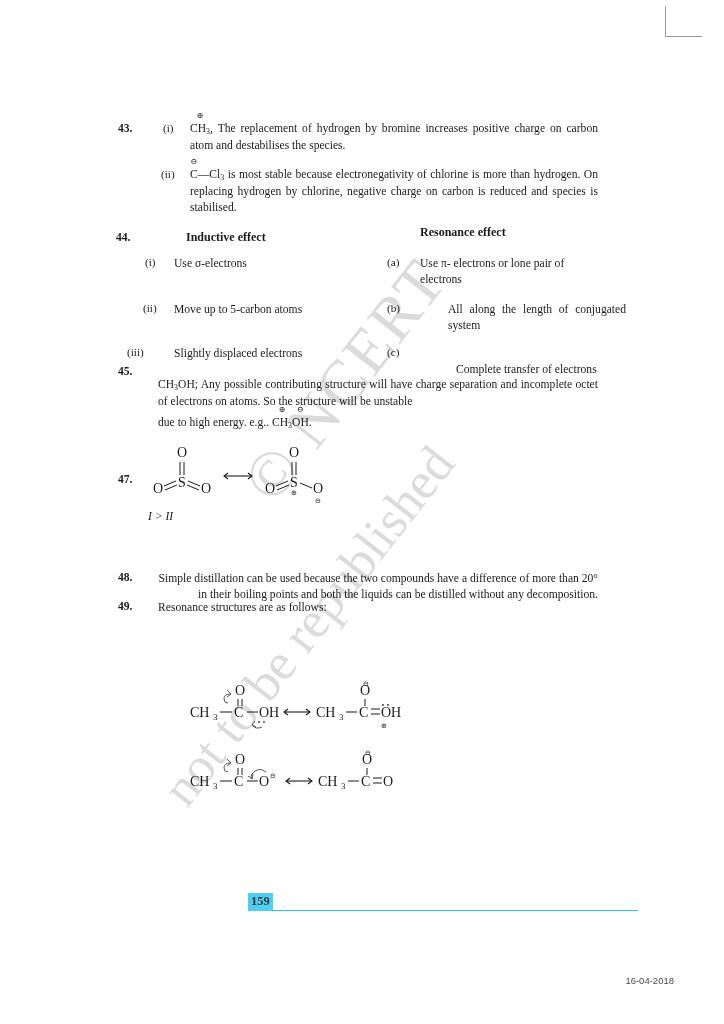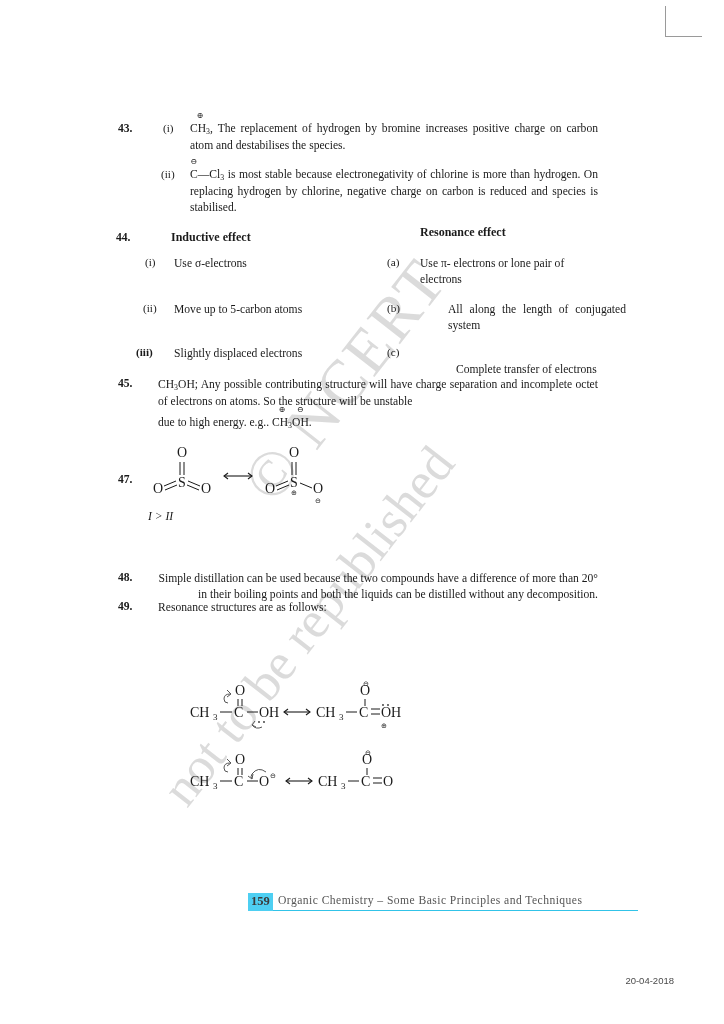--- a/index.html
+++ b/index.html
@@ -185,39 +185,39 @@
     <div class="block" style="left:190px; top:121px; width:408px;">
       <span class="ov"><span class="mark">⊕</span><span>CH</span><sub>3</sub></span><span>, The replacement of hydrogen by bromine increases positive charge on carbon atom and destabilises the species.</span>
     </div>
 
     <div class="sub-num" style="left:161px; top:168px;">(ii)</div>
     <div class="block" style="left:190px; top:167px; width:408px;">
       <span class="ov"><span class="mark">⊖</span><span>C</span></span><span>—</span><span>Cl</span><sub>3</sub><span> is most stable because electronegativity of chlorine is more than hydrogen. On replacing hydrogen by chlorine, negative charge on carbon is reduced and species is stabilised.</span>
     </div>
 
     <div class="num" style="left:116px; top:231px;">44.</div>
-    <div class="tbl-head" style="left:171px; top:230px;">Inductive effect</div>
+    <div class="tbl-head" style="left:186px; top:230px;">Inductive effect</div>
     <div class="tbl-head" style="left:420px; top:214px;margin-top:11px;">Resonance effect</div>
 
     <div class="sub-num" style="left:145px; top:256px;">(i)</div>
     <div class="tbl-cell" style="left:174px; top:256px; width:205px;">Use σ-electrons</div>
     <div class="sub-num" style="left:387px; top:256px;">(a)</div>
     <div class="tbl-cell" style="left:420px; top:256px; width:178px;">Use π- electrons or lone pair of electrons</div>
 
     <div class="sub-num" style="left:143px; top:302px;">(ii)</div>
     <div class="tbl-cell" style="left:174px; top:302px; width:205px;">Move up to 5-carbon atoms</div>
     <div class="sub-num" style="left:387px; top:302px;">(b)</div>
     <div class="tbl-cell just" style="left:420px; top:302px; width:178px;margin-left:28px;">All along the length of conjugated system</div>
 
-    <div class="sub-num" style="left:136px; top:346px;font-weight:bold;">(iii)</div>
+    <div class="sub-num" style="left:127px; top:346px;">(iii)</div>
     <div class="tbl-cell" style="left:174px; top:346px; width:205px;">Slightly displaced electrons</div>
     <div class="sub-num" style="left:387px; top:346px;">(c)</div>
     <div class="tbl-cell" style="left:420px; top:362px; width:185px;margin-left:36px;">Complete transfer of electrons</div>
 
-    <div class="num" style="left:118px; top:377px;text-align:center;">45.</div>
+    <div class="num" style="left:118px; top:365px;text-align:center;">45.</div>
     <div class="block" style="left:158px; top:377px; width:440px;">
       <span>CH</span><sub>3</sub><span>OH; Any possible contributing structure will have charge separation and incomplete octet of electrons on atoms. So the structure will be unstable</span>
     </div>
     <div class="block" style="left:158px; top:415px; width:440px;">
       <span>due to high energy. e.g..</span>
       <span class="ov"><span class="mark">⊕</span><span>CH</span><sub>3</sub></span><span class="ov"><span class="mark">⊖</span><span>OH</span></span><span>.</span>
     </div>
 
     <div class="num" style="left:118px; top:473px;text-align:center;">47.</div>
 
@@ -367,18 +367,17 @@
       </svg>
     </div>
 
     <div class="block" style="left:158px; top:809px; width:440px; text-align:left;"></div>
 
   </div>
 
   <div id="footer">
     <div class="rule"></div>
     <div class="pagenum">159</div>
-    <div class="chapter">Organic Chemistry – Some Basic Principles and Techniques</div>
   </div>
 
-  <div id="datestamp">20-04-2018</div>
+  <div id="datestamp">16-04-2018</div>
 
 </div>
 
 </body></html>

